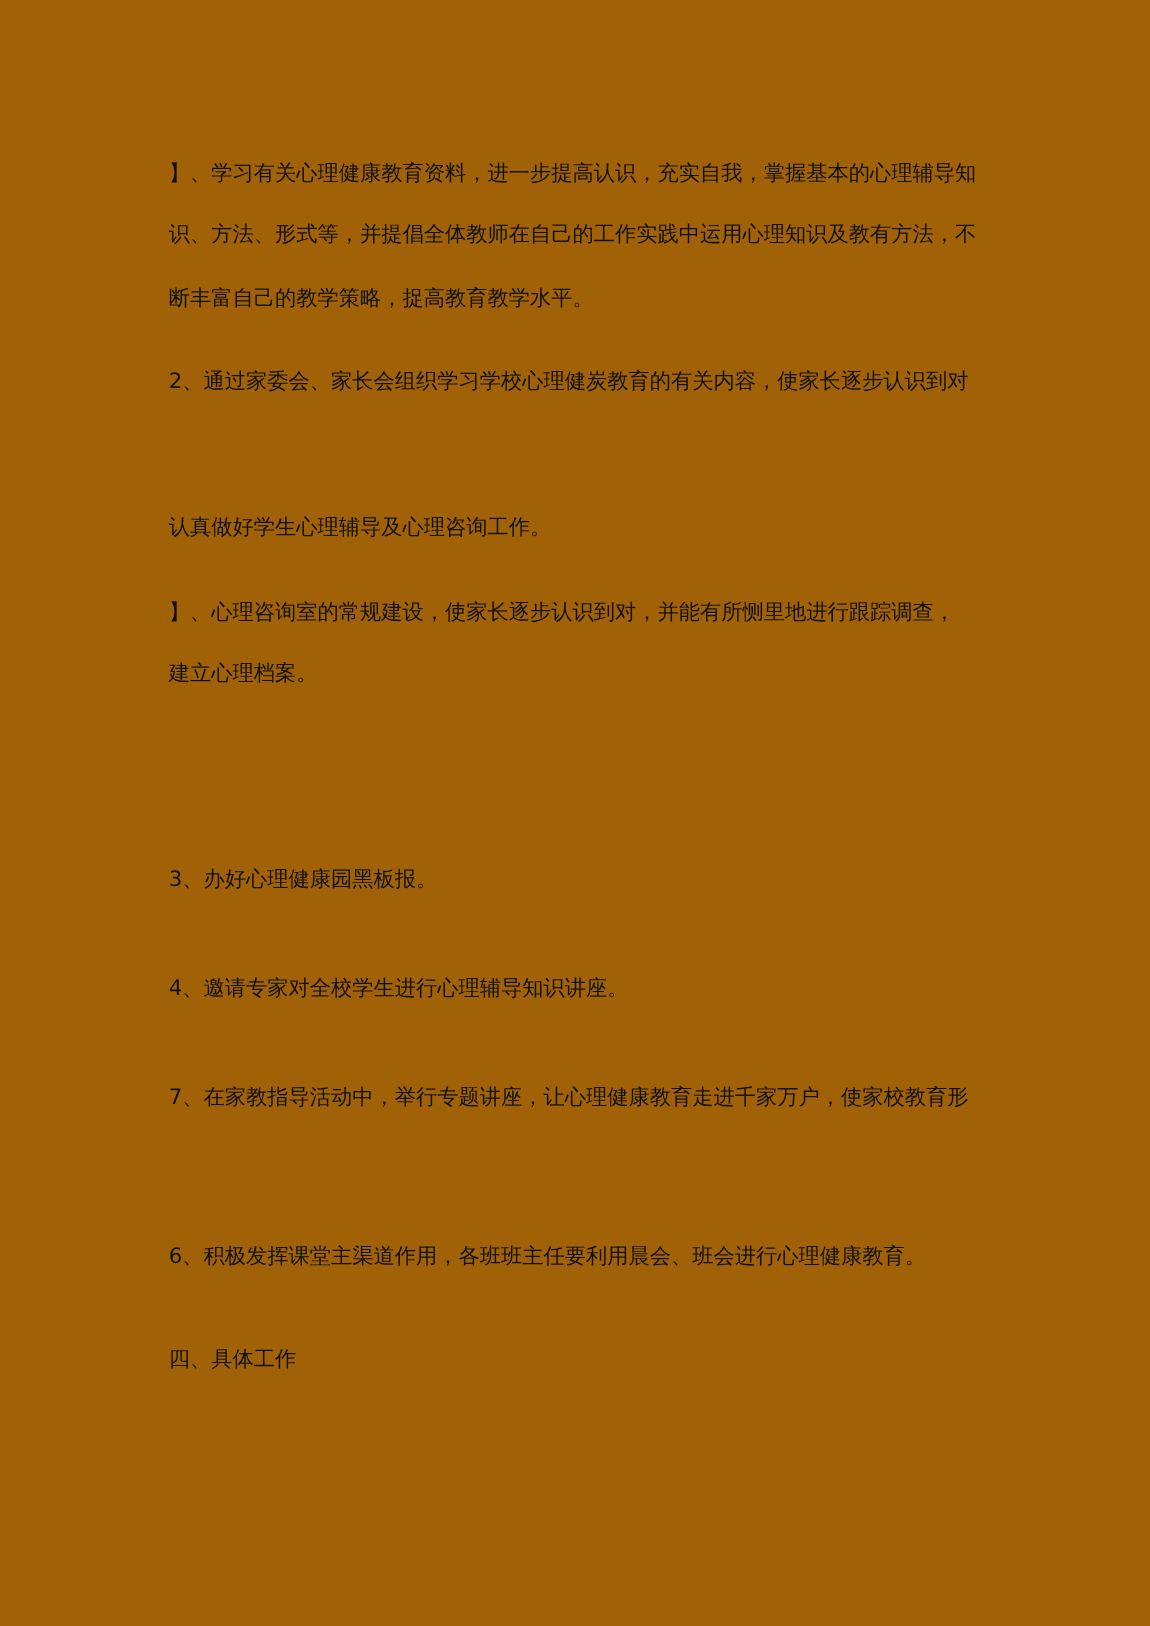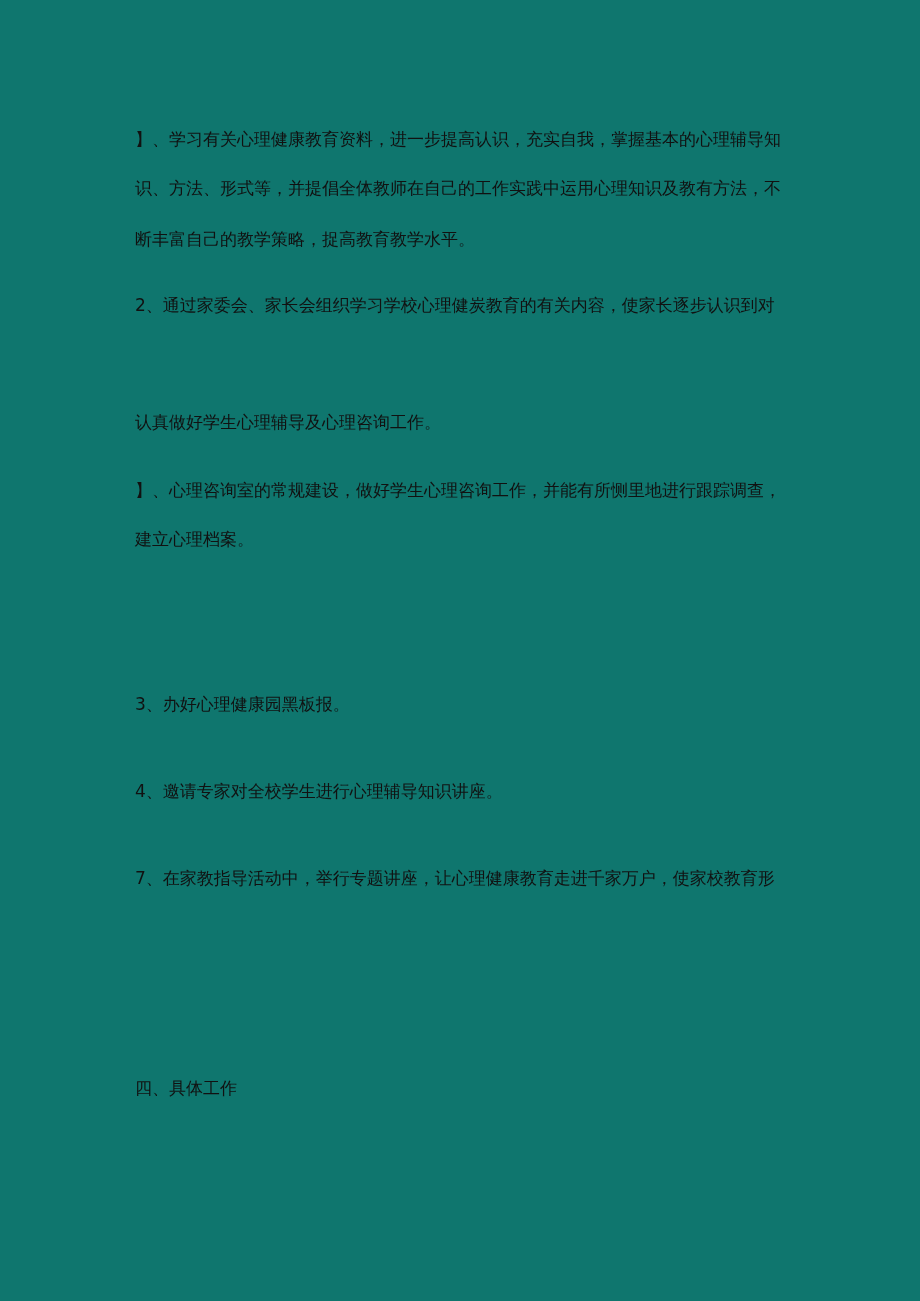--- a/index.html
+++ b/index.html
@@ -13,40 +13,41 @@
       position: relative;
       overflow: hidden;
       font-family: "DejaVu Sans", "Liberation Sans", sans-serif;
       color: #111111;
     }
     .page {
       position: absolute;
       left: 0; top: 0;
       width: 920px;
       height: 1301px;
-      background: #0f766e;
+      background: #a16207;
     }
     .line {
       position: absolute;
       left: 135px;
       width: 660px;
       font-size: 17px;
       line-height: 22px;
       white-space: nowrap;
       letter-spacing: 0px;
     }
   </style>
 </head>
 <body>
 
 <div class="page">
   <div class="line" style="top:128px">】、学习有关心理健康教育资料，进一步提高认识，充实自我，掌握基本的心理辅导知</div>
   <div class="line" style="top:177px">识、方法、形式等，并提倡全体教师在自己的工作实践中运用心理知识及教有方法，不</div>
   <div class="line" style="top:228px">断丰富自己的教学策略，捉高教育教学水平。</div>
   <div class="line" style="top:294px">2、通过家委会、家长会组织学习学校心理健炭教育的有关内容，使家长逐步认识到对</div>
   <div class="line" style="top:411px">认真做好学生心理辅导及心理咨询工作。</div>
-  <div class="line" style="top:479px">】、心理咨询室的常规建设，做好学生心理咨询工作，并能有所恻里地进行跟踪调查，</div>
+  <div class="line" style="top:479px">】、心理咨询室的常规建设，使家长逐步认识到对，并能有所恻里地进行跟踪调查，</div>
   <div class="line" style="top:528px">建立心理档案。</div>
   <div class="line" style="top:693px">3、办好心理健康园黑板报。</div>
   <div class="line" style="top:780px">4、邀请专家对全校学生进行心理辅导知识讲座。</div>
   <div class="line" style="top:867px">7、在家教指导活动中，举行专题讲座，让心理健康教育走进千家万户，使家校教育形</div>
+  <div class="line" style="top:994px">6、积极发挥课堂主渠道作用，各班班主任要利用晨会、班会进行心理健康教育。</div>
   <div class="line" style="top:1077px">四、具体工作</div>
 </div>
 
 </body></html>

